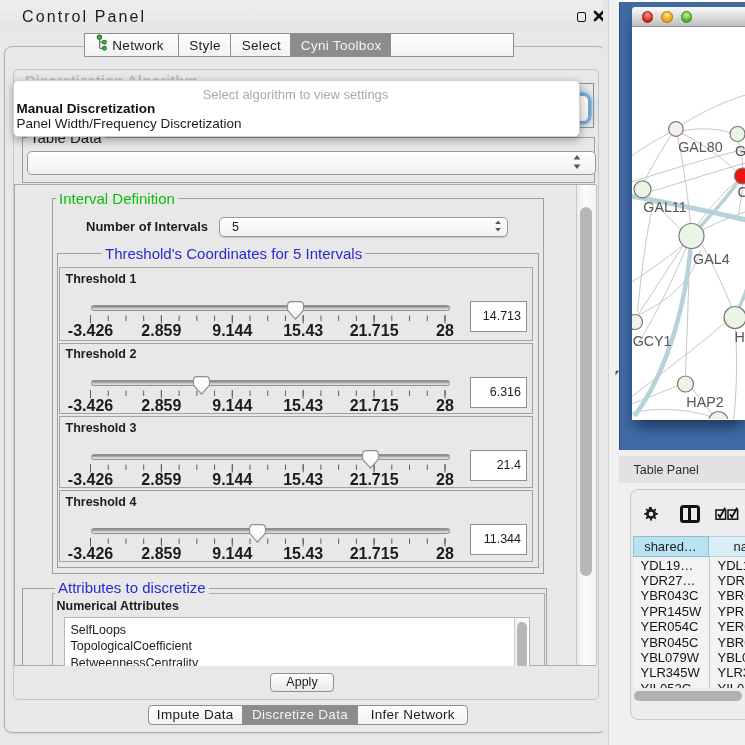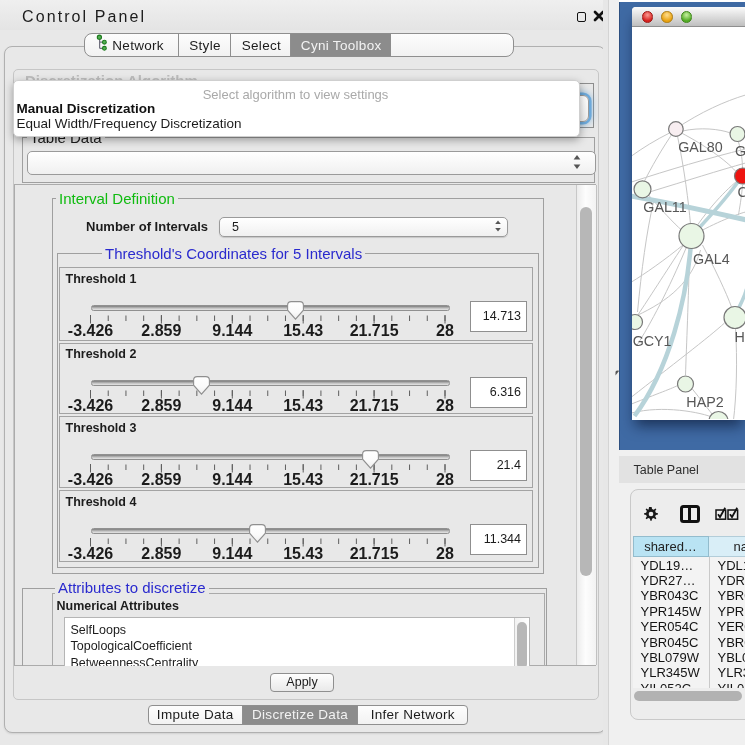--- a/index.html
+++ b/index.html
@@ -16,21 +16,21 @@
 .seg.sel{background:#8c8c8c;color:#f3f3f3;}
 </style></head><body>
 <div id="root">
 
 <div class="abs" style="left:0;top:0;width:619px;height:30px;background:linear-gradient(#efefef,#e4e4e4);"></div>
 <div class="abs" style="left:22px;top:8px;font-size:16px;letter-spacing:2.1px;color:#1c1c1c;">Control Panel</div>
 <div class="abs" style="left:577px;top:11.5px;width:7px;height:8px;border:1.6px solid #111;border-radius:2px;"></div>
 <svg class="abs" style="left:592px;top:9px;" width="14" height="14" viewBox="0 0 14 14">
 <path d="M3 3 L11 11 M11 3 L3 11" stroke="#111" stroke-width="2.7" stroke-linecap="round"></path>
     </svg>
-<div class="abs" style="left:83.5px;top:33px;width:428px;height:22px;background:linear-gradient(#fdfdfd,#f2f2f2);border:1px solid #8f8f8f;border-radius:8px;overflow:hidden;z-index:5;">
+<div class="abs" style="left:83.5px;top:33px;width:428px;height:22px;background:linear-gradient(#fdfdfd,#f2f2f2);border:1px solid #8f8f8f;border-radius:0;overflow:hidden;z-index:5;">
 <div class="seg first" style="left:0px;width:93.2px;">
         <span style="margin-left:14px;">Network</span>
       </div>
 <div class="seg " style="left:93.2px;width:52.7px;">Style</div>
 <div class="seg " style="left:145.9px;width:60px;">Select</div>
 <div class="seg  sel" style="left:205.9px;width:99.6px;">Cyni Toolbox</div>
 <div class="seg " style="left:305.5px;width:122.5px;margin-top:48px;">jActiveMNodules</div>
 </div>
 <svg class="abs" style="left:95px;top:33px;z-index:6;" width="14" height="20" viewBox="0 0 14 20">
 <path d="M4.6 6 L4.6 15.3 M4.6 9.2 L8.6 9.2 M4.6 15.3 L8.6 15.3" stroke="#70707e" stroke-width="1.2" fill="none"></path>
@@ -280,21 +280,21 @@
 <div class="abs" style="left:270px;top:672.5px;width:64px;height:19px;background:linear-gradient(#fefefe,#e9e9e9);border:1px solid #8f8f8f;border-radius:4px;box-sizing:border-box;"></div>
 <div class="abs t13" style="left:270px;top:675px;width:64px;text-align:center;">Apply</div>
 <div class="abs" style="left:148px;top:704.5px;width:318px;height:18.5px;background:linear-gradient(#fdfdfd,#f2f2f2);border:1px solid #8f8f8f;border-radius:4px;overflow:hidden;text-align:center;">
 <div class="seg first" style="left:0px;width:92.5px;">Impute Data</div>
 <div class="seg  sel" style="left:92.5px;width:115px;">Discretize Data</div>
 <div class="seg " style="left:207.5px;width:110.5px;">Infer Network</div>
 </div>
 <div class="abs" style="left:13px;top:80px;width:565px;height:55px;background:#fff;border:1px solid #cfcfcf;border-radius:5px;box-shadow:0 3px 8px rgba(0,0,0,0.35);"></div>
 <div class="abs" style="left:13px;top:86.5px;width:565px;text-align:center;font-size:13px;color:#a9a9a9;">Select algorithm to view settings</div>
 <div class="abs" style="left:16.5px;top:101px;font-size:13.5px;font-weight:bold;color:#111;white-space:nowrap;">Manual Discretization</div>
-<div class="abs" style="left:16.5px;top:115.5px;font-size:13.5px;color:#1c1c1c;white-space:nowrap;">Equal Width/Frequency Discretization</div>
+<div class="abs" style="left:16.5px;top:115.5px;font-size:13.5px;color:#1c1c1c;white-space:nowrap;">Panel Width/Frequency Discretization</div>
 <div class="abs" style="left:603px;top:0;width:5px;height:745px;background:#e7e7e7;border-right:1px solid #d4d4d4;"></div>
 <div class="abs" style="left:609px;top:0;width:10px;height:745px;background:#f0f0f0;"></div>
 <svg class="abs" style="left:614.5px;top:369.5px;" width="5" height="6" viewBox="0 0 5 6">
       <path d="M0.5 5.5 L0.5 2 Q0.5 0.5 2.2 0.5 L4.2 0.8 L2.8 2.6" fill="#555" stroke="none"></path>
     </svg>
 <div class="abs" style="left:619px;top:1.5px;width:126px;height:448px;background:#3f6aa4;border-left:1.5px solid rgba(35,60,100,0.55);box-sizing:border-box;"></div>
 <div class="abs" style="left:619px;top:0;width:126px;height:1.5px;background:#fff;"></div>
 <div class="abs" style="left:631.5px;top:6.5px;width:113.5px;height:413px;border-radius:4px 0 0 0;box-shadow:0 9px 14px -3px rgba(5,15,40,0.6);background:#fff;"></div>
 <div class="abs" style="left:631.5px;top:6.5px;width:113.5px;height:20.5px;background:linear-gradient(#fbfbfb,#bfbfbf);border-bottom:1px solid #8f8f8f;border-radius:4px 0 0 0;box-sizing:border-box;"></div>
 <div class="abs" style="left:641.5px;top:11.1px;width:11.6px;height:11.6px;border-radius:50%;background:radial-gradient(circle at 50% 30%, #fa9b93 0%, #d6201d 70%);border:1px solid #9c1613;box-sizing:border-box;"></div>

